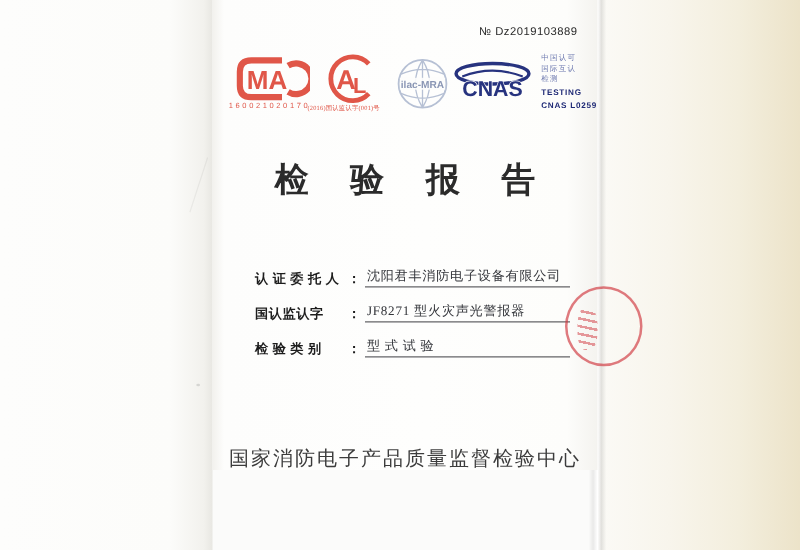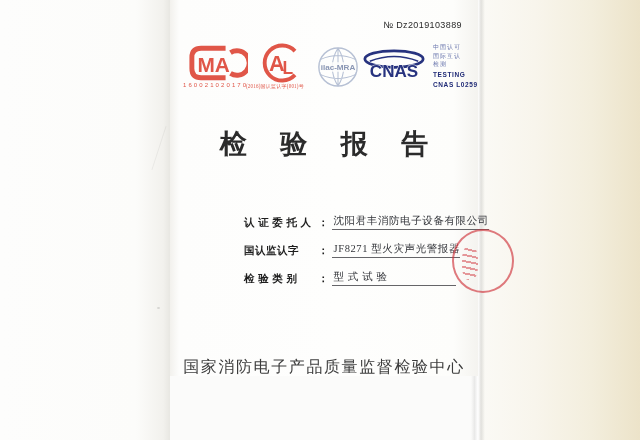--- a/index.html
+++ b/index.html
@@ -36,21 +36,21 @@
   .cnas-text{position:absolute;left:263px;top:43px;font-family:"Liberation Sans",sans-serif;line-height:1.45;}
   .cnas-text .cn{font-size:6px;color:#6b77ae;letter-spacing:1px;display:block;}
   .cnas-text .en{font-size:6.5px;color:#1f2a76;font-weight:bold;letter-spacing:0.6px;display:block;margin-top:1px;}
 
   
   .title{position:absolute;left:0;width:308px;top:110px;text-align:center;
     font-family:"Liberation Sans",sans-serif;font-size:27px;font-weight:bold;
     letter-spacing:13px;padding-left:13px;box-sizing:border-box;color:#2b2b2b;margin-top:16px;}
 
   
-  .fields{position:absolute;left:34px;right:22px;top:214px;margin-left:40px;}
+  .fields{position:absolute;left:34px;right:22px;top:214px;}
   .field-row{display:flex;align-items:flex-end;margin-bottom:12px;font-size:10.5px;height:16px;}
   .field-label{font-weight:bold;width:74px;color:#1d1d1d;white-space:nowrap;letter-spacing:0.5px;flex:none;}
   .field-colon{font-weight:bold;color:#1d1d1d;margin:0 3px 0 0;flex:none;}
   .field-value{flex:1;border-bottom:1px solid rgba(50,50,55,0.75);padding:0 0 1px 2px;
     color:#33353a;letter-spacing:0.6px;white-space:nowrap;}
 
   
   .footer{position:absolute;left:0;width:308px;top:357px;text-align:center;
     font-size:16px;letter-spacing:1.6px;color:#3c3c3c;}
 

